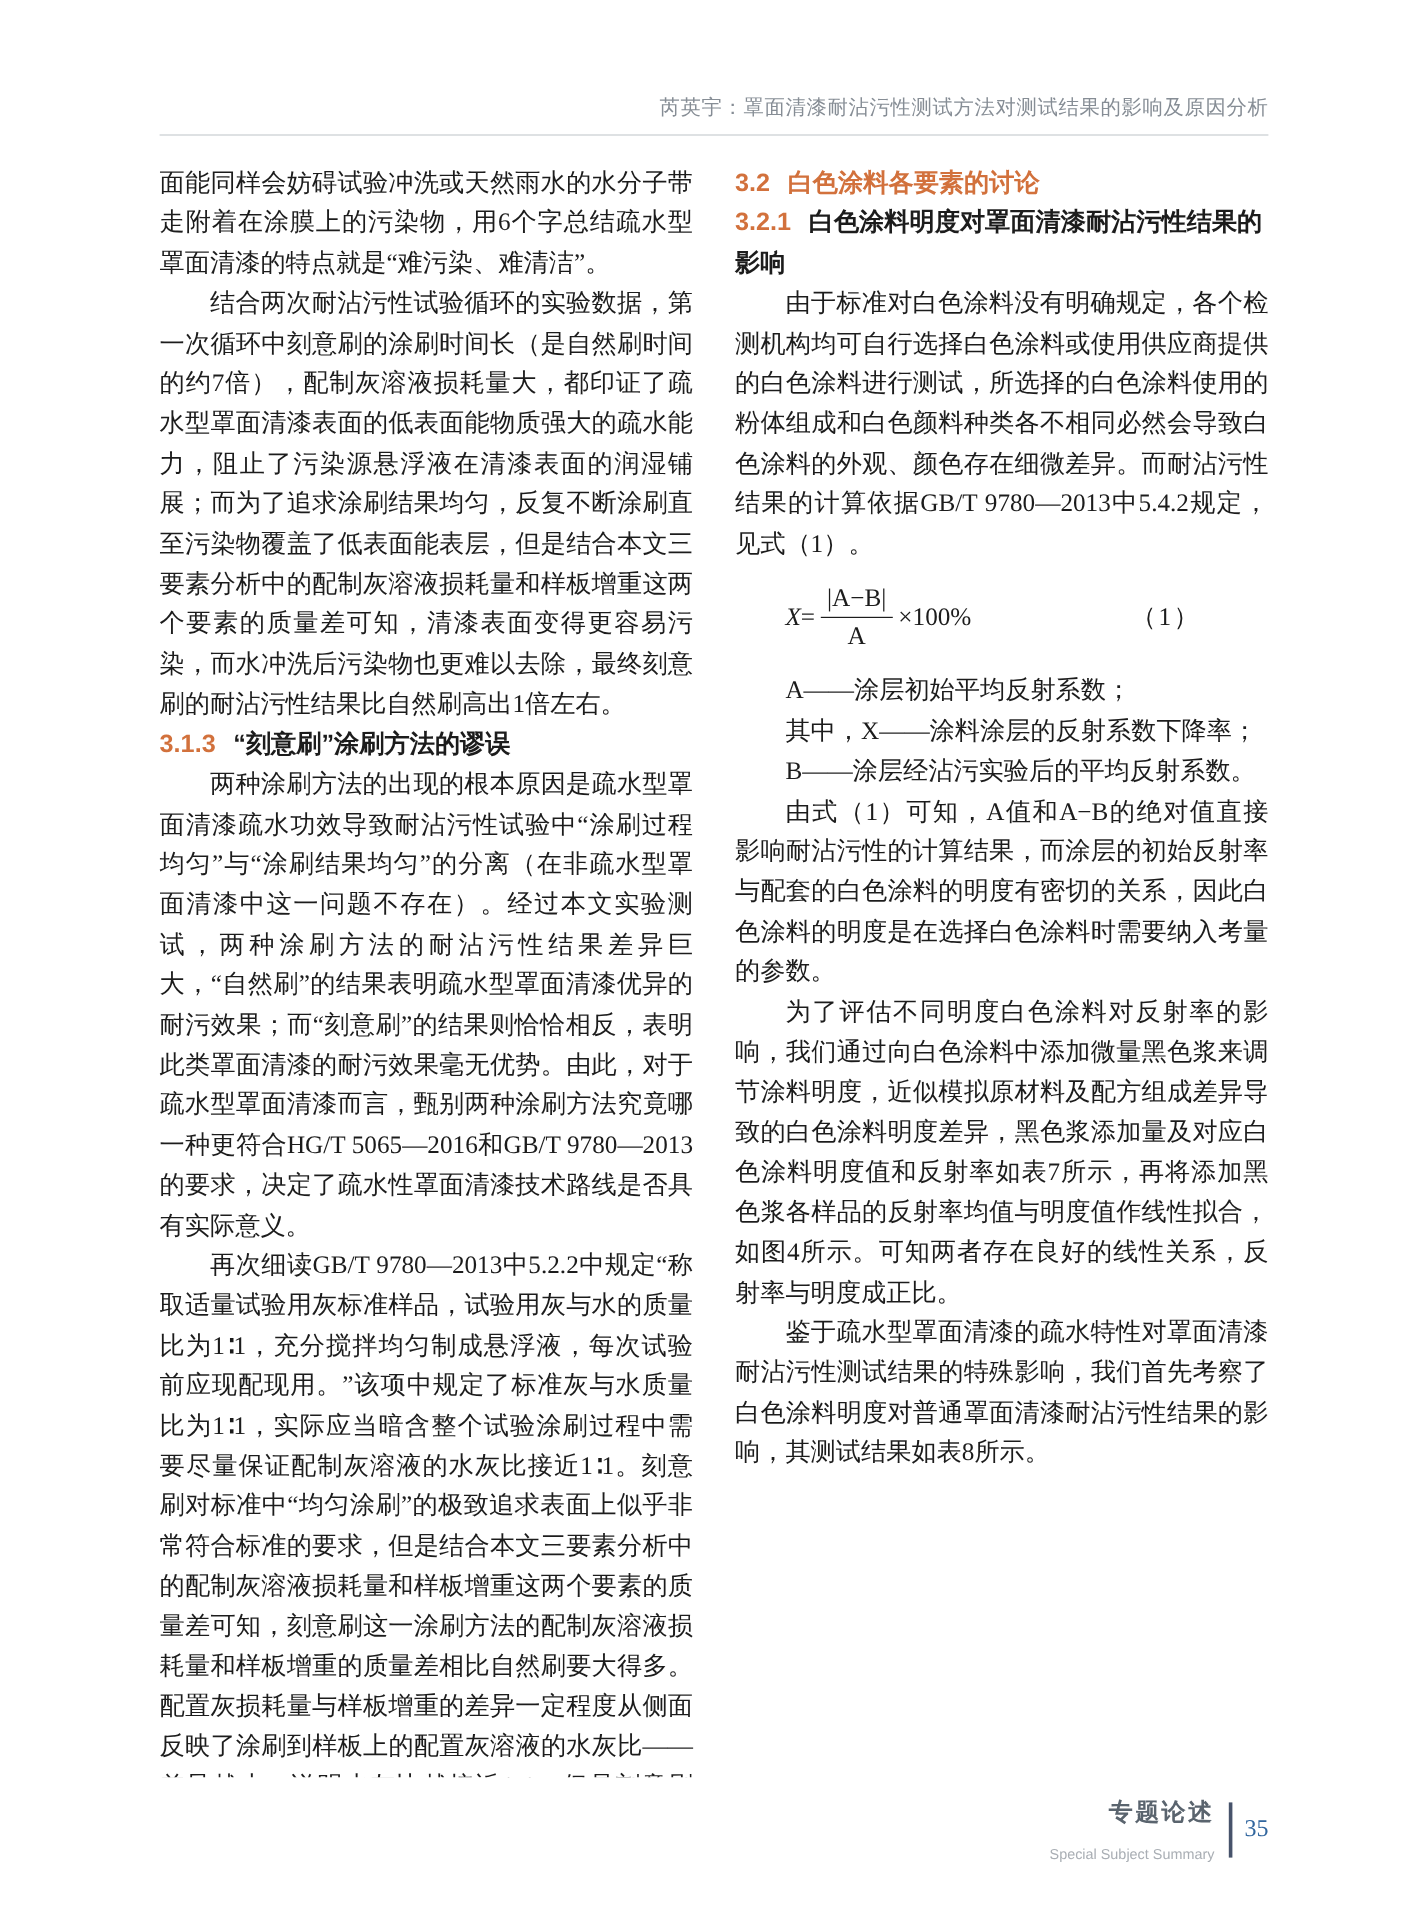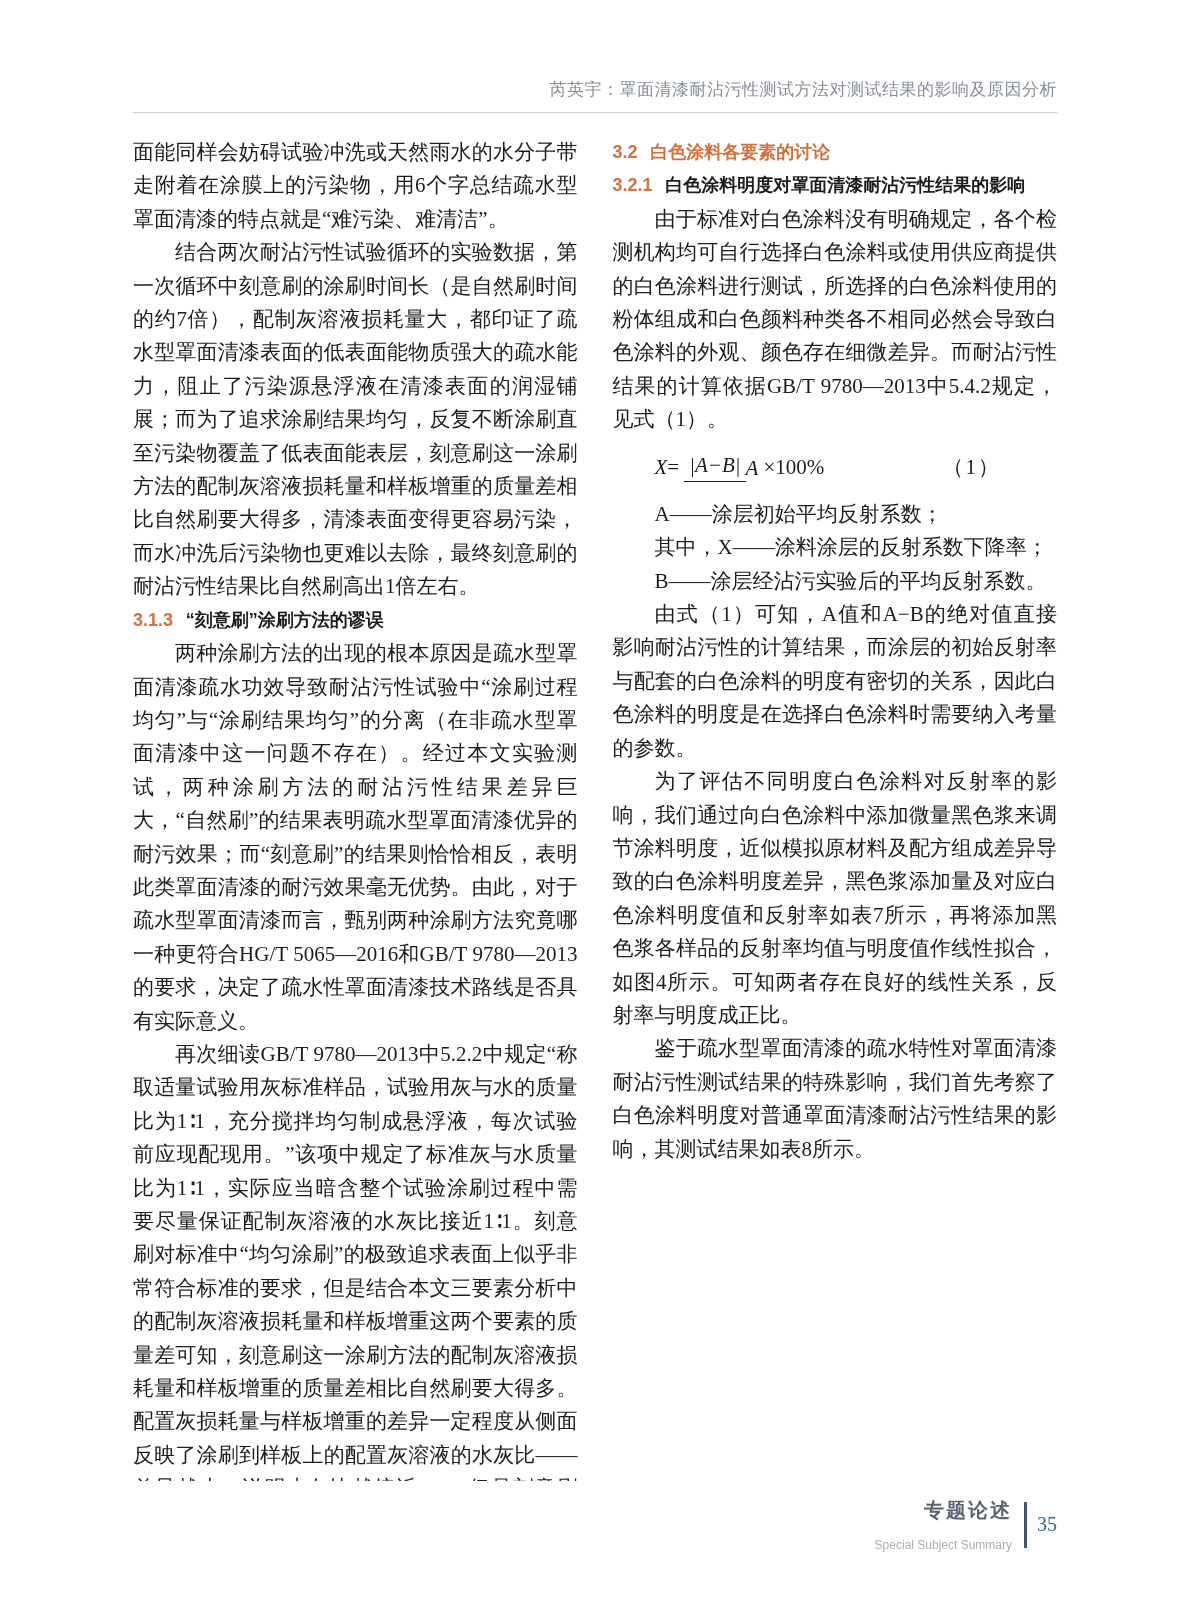--- a/index.html
+++ b/index.html
@@ -39,42 +39,42 @@
   .col p {
     font-size: 21px;
     line-height: 33.4px;
     text-align: justify;
     text-justify: inter-ideograph;
   }
   .col p.indent { text-indent: 2em; }
   .col p.where { text-indent: 2em; }
   .sec-heading, .sub-heading {
     font-family: "Liberation Sans", "DejaVu Sans", sans-serif;
-    font-size: 18px;
+    font-size: 21px;
     line-height: 33.4px;
     font-weight: bold;
   }
   .sub-heading { font-weight: 600; }
   .h-num { color: #D2713C; margin-right: 0.7em; }
   .h-title { color: #1c1c1c; }
   .h-title.orange { color: #D2713C; }
   
   .formula {
     display: flex;
     align-items: center;
     font-size: 21px;
     padding: 16px 0 16px 2em;
     line-height: 1.2;
   }
   .formula .var { font-style: italic; }
   .frac {
     display: inline-flex;
+    flex-direction: column;
     align-items: center;
     margin: 0 5px;
-    font-style: italic;
   }
   .frac .num { border-bottom: 1.6px solid #1c1c1c; padding: 0 5px 3px; }
   .frac .den { padding-top: 3px; }
   .eq-no { margin-left: auto; padding-right: 56px; letter-spacing: 2px; }
   
   .page-footer {
     position: absolute;
     right: 130px;
     bottom: 48px;
     display: flex;
@@ -113,21 +113,21 @@
 
   <header>
     <div class="header-title">芮英宇：罩面清漆耐沾污性测试方法对测试结果的影响及原因分析</div>
     <div class="header-rule"></div>
   </header>
 
   <main class="columns">
 
     <section class="col">
       <p class="noindent">面能同样会妨碍试验冲洗或天然雨水的水分子带走附着在涂膜上的污染物，用6个字总结疏水型罩面清漆的特点就是“难污染、难清洁”。</p>
-      <p class="indent">结合两次耐沾污性试验循环的实验数据，第一次循环中刻意刷的涂刷时间长（是自然刷时间的约7倍），配制灰溶液损耗量大，都印证了疏水型罩面清漆表面的低表面能物质强大的疏水能力，阻止了污染源悬浮液在清漆表面的润湿铺展；而为了追求涂刷结果均匀，反复不断涂刷直至污染物覆盖了低表面能表层，刻意刷这一涂刷方法的配制灰溶液损耗量和样板增重的质量差相比自然刷要大得多，清漆表面变得更容易污染，而水冲洗后污染物也更难以去除，最终刻意刷的耐沾污性结果比自然刷高出1倍左右。</p>
+      <p class="indent">结合两次耐沾污性试验循环的实验数据，第一次循环中刻意刷的涂刷时间长（是自然刷时间的约7倍），配制灰溶液损耗量大，都印证了疏水型罩面清漆表面的低表面能物质强大的疏水能力，阻止了污染源悬浮液在清漆表面的润湿铺展；而为了追求涂刷结果均匀，反复不断涂刷直至污染物覆盖了低表面能表层，但是结合本文三要素分析中的配制灰溶液损耗量和样板增重这两个要素的质量差可知，清漆表面变得更容易污染，而水冲洗后污染物也更难以去除，最终刻意刷的耐沾污性结果比自然刷高出1倍左右。</p>
       <h3 class="sub-heading">
         <span class="h-num">3.1.3</span><span class="h-title">“刻意刷”涂刷方法的谬误</span>
       </h3>
       <p class="indent">两种涂刷方法的出现的根本原因是疏水型罩面清漆疏水功效导致耐沾污性试验中“涂刷过程均匀”与“涂刷结果均匀”的分离（在非疏水型罩面清漆中这一问题不存在）。经过本文实验测试，两种涂刷方法的耐沾污性结果差异巨大，“自然刷”的结果表明疏水型罩面清漆优异的耐污效果；而“刻意刷”的结果则恰恰相反，表明此类罩面清漆的耐污效果毫无优势。由此，对于疏水型罩面清漆而言，甄别两种涂刷方法究竟哪一种更符合HG/T 5065—2016和GB/T 9780—2013的要求，决定了疏水性罩面清漆技术路线是否具有实际意义。</p>
       <p class="indent">再次细读GB/T 9780—2013中5.2.2中规定“称取适量试验用灰标准样品，试验用灰与水的质量比为1∶1，充分搅拌均匀制成悬浮液，每次试验前应现配现用。”该项中规定了标准灰与水质量比为1∶1，实际应当暗含整个试验涂刷过程中需要尽量保证配制灰溶液的水灰比接近1∶1。刻意刷对标准中“均匀涂刷”的极致追求表面上似乎非常符合标准的要求，但是结合本文三要素分析中的配制灰溶液损耗量和样板增重这两个要素的质量差可知，刻意刷这一涂刷方法的配制灰溶液损耗量和样板增重的质量差相比自然刷要大得多。配置灰损耗量与样板增重的差异一定程度从侧面反映了涂刷到样板上的配置灰溶液的水灰比——差异越小，说明水灰比越接近1∶1。但是刻意刷为了追求涂刷结果的“均匀”，导致涂刷时间过长，在涂刷过程中水灰比与标准规定的1∶1产生偏离的概率就越高。换言之，涂刷过程越长，涂刷在样板上的配制灰溶液的水分不断挥发使样板增重有所减小；而为了满足标准中涂刷至GB/T 9780—2013中5.4.1.1中规定的“污染源悬浮液涂刷量至（0.7±0.1）g”，刻意涂刷会使得样板上沾染更多的标准灰。</p>
 
     </section>
 
     <section class="col">
       <h2 class="sec-heading">

